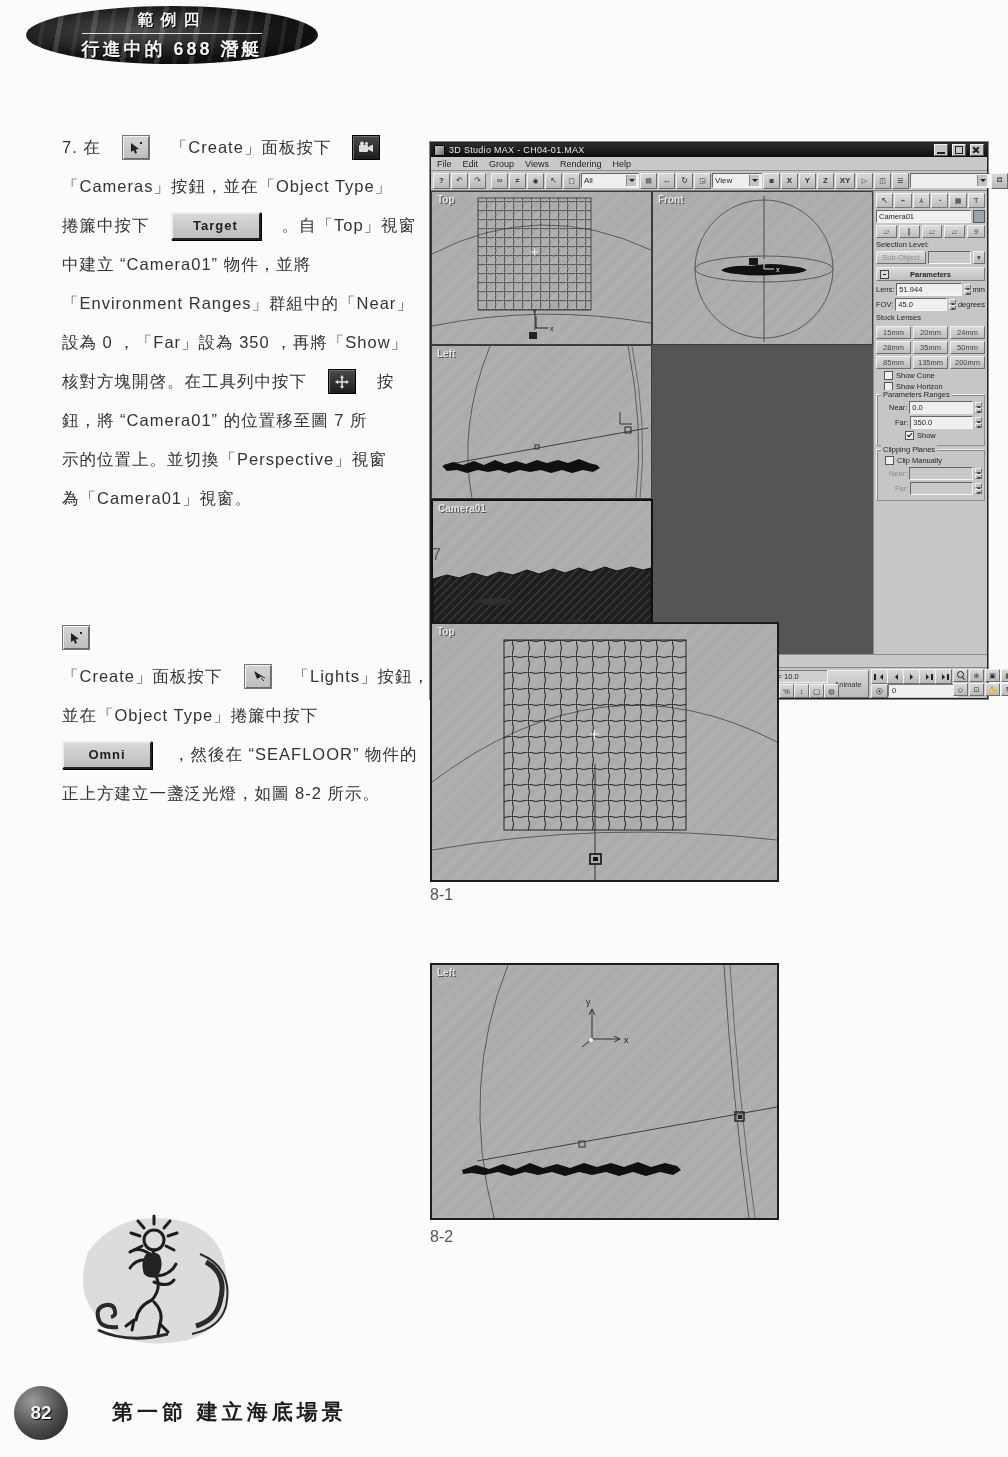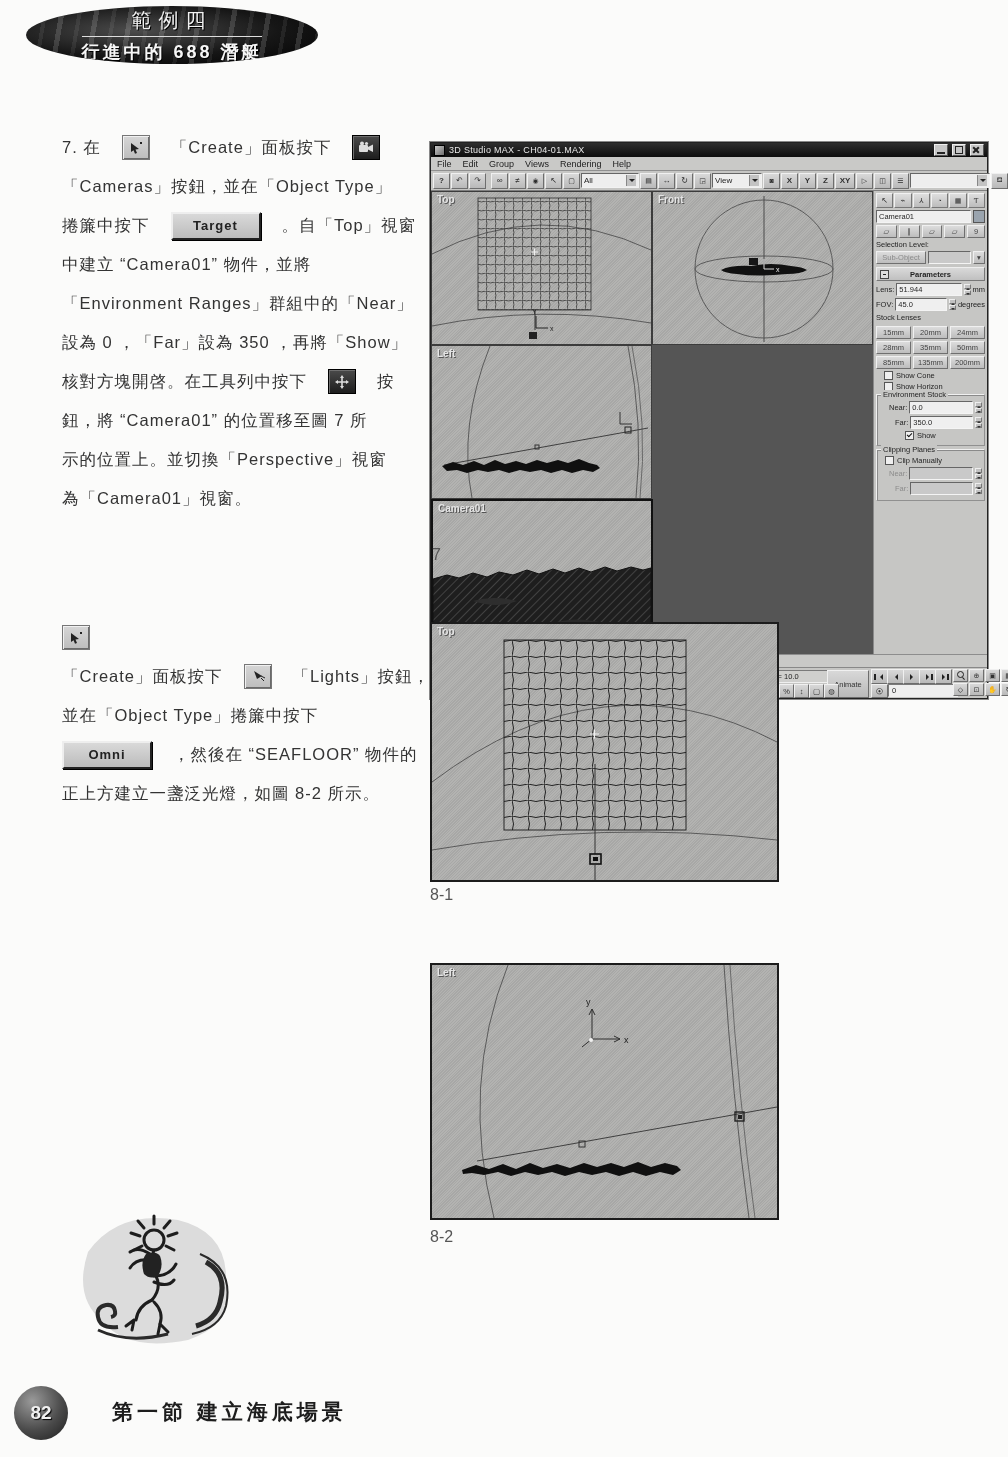--- a/index.html
+++ b/index.html
@@ -5,21 +5,21 @@
   html,body{margin:0;padding:0;}
   body{background:#e8e8e6;font-family:"Liberation Sans","DejaVu Sans",sans-serif;}
   .page{position:relative;width:1008px;height:1457px;background:#fbfbfa;margin:0 auto;overflow:hidden;color:#2b2b2b;}
 
   
   .hbadge{position:absolute;left:26px;top:6px;width:292px;height:58px;border-radius:50%;
     background:radial-gradient(ellipse at 38% 42%, #4c4c4c 0%, #161616 55%, #000 100%);
     overflow:hidden;display:flex;flex-direction:column;align-items:center;justify-content:center;}
   .hbadge:before{content:"";position:absolute;inset:0;border-radius:50%;
     background:repeating-linear-gradient(100deg, rgba(255,255,255,.14) 0 5px, transparent 5px 18px, rgba(255,255,255,.07) 18px 22px, transparent 22px 34px);}
-  .hbadge .l1{position:relative;color:#f2f2f2;font-weight:normal;font-size:20px;letter-spacing:7px;text-shadow:1px 1px 0 #000;}
+  .hbadge .l1{position:relative;color:#f2f2f2;font-weight:bold;font-size:16px;letter-spacing:7px;text-shadow:1px 1px 0 #000;}
   .hbadge .rule{position:relative;width:180px;height:1px;background:#ddd;margin:2px 0 3px 0;}
   .hbadge .l2{position:relative;color:#f6f6f6;font-weight:bold;font-size:18px;letter-spacing:3px;text-shadow:1px 1px 0 #000;}
 
   
   .step{position:absolute;width:372px;font-size:16.5px;line-height:39px;color:#333;letter-spacing:1px;}
   .step .ln{white-space:nowrap;display:flex;align-items:center;gap:21px;height:39px;}
   .txt{display:inline-block;}
   .inl-ic{display:inline-flex;align-items:center;justify-content:center;width:26px;height:23px;flex:0 0 auto;
     background:linear-gradient(#d6d6d6,#bdbdbd);border:1px solid #777;box-shadow:inset 1px 1px 0 #f1f1f1, inset -1px -1px 0 #6a6a6a;}
   .inl-ic.dark{background:linear-gradient(#4a4a4a,#1d1d1d);border:1px solid #000;box-shadow:inset 1px 1px 0 #6f6f6f;}
@@ -418,21 +418,21 @@
         </div>
         <div class="chk">
             <span class="box"></span>
             <span>Show Cone</span>
           </div>
         <div class="chk">
             <span class="box"></span>
             <span>Show Horizon</span>
           </div>
         <div class="group">
-          <span class="glegend">Environment Stock</span>
+          <span class="glegend">Parameters Ranges</span>
           <div class="crow" style="margin-top:4px">
             <span class="clabel" style="margin-left:10px">Near:</span>
             <span class="cfield">0.0</span>
             <span class="spin">
                 <i></i>
                 <i></i>
               </span>
           </div>
           <div class="crow">
             <span class="clabel" style="margin-left:16px">Far:</span>

